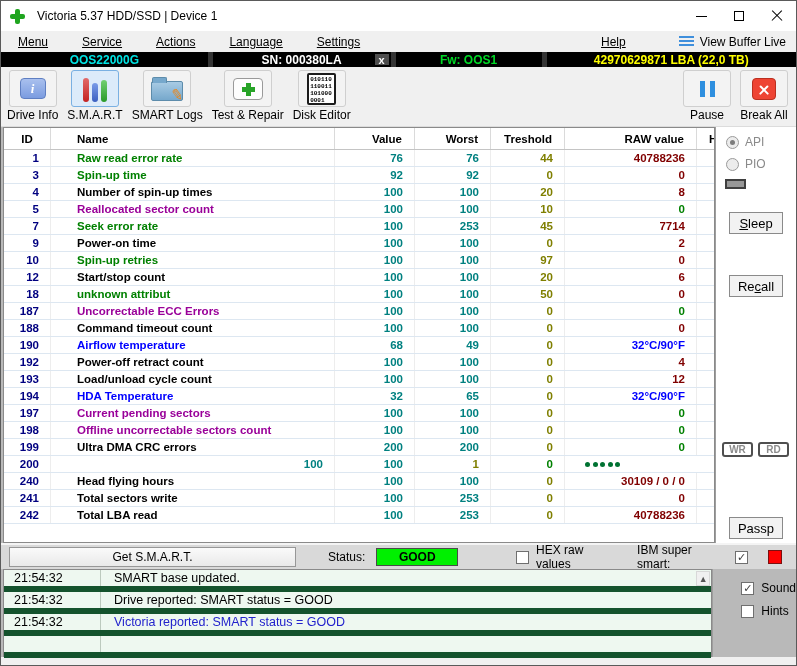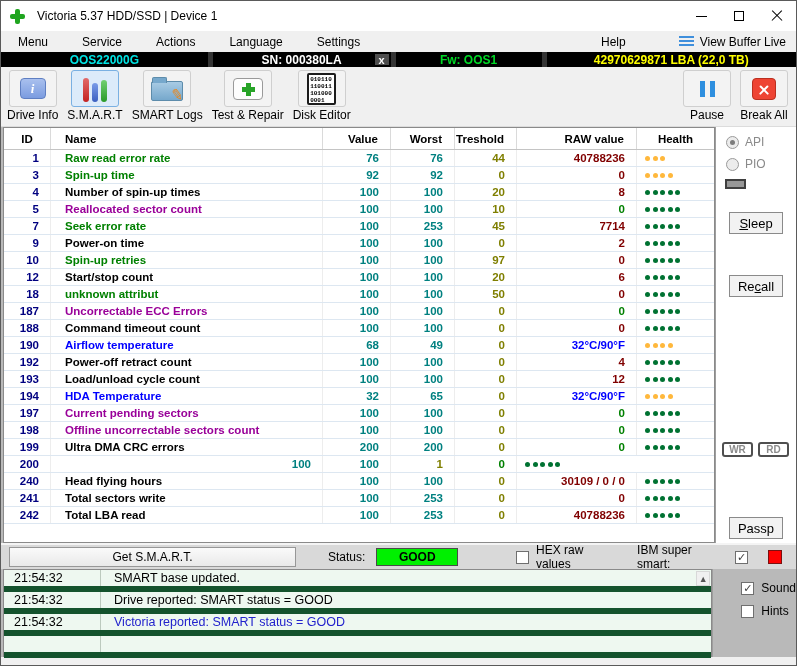--- a/index.html
+++ b/index.html
@@ -18,21 +18,21 @@
   .title-text { margin-left: 12px; font-size: 12px; }
   .win-controls { margin-left: auto; display: flex; height: 100%; }
   .win-btn { width: 38px; height: 100%; display: flex; align-items: center; justify-content: center; }
   .ico-min { width: 11px; height: 1px; background: #000; }
   .ico-max { width: 10px; height: 10px; border: 1px solid #000; }
   .ico-close { position: relative; width: 12px; height: 12px; }
   .ico-close::before, .ico-close::after { content:""; position:absolute; left:-1px; top:5px; width:14px; height:1.4px; background:#000; }
   .ico-close::before { transform: rotate(45deg); } .ico-close::after { transform: rotate(-45deg); }
   
   .menubar { height: 21px; background: #f0f0f0; display: flex; align-items: center; }
-  .menu-item { padding: 0 17px; }
+  .menu-item { padding: 0 17px; text-decoration: underline; }
   .menu-spacer { flex: 1; }
   .vbl { display: flex; align-items: center; margin-right: 10px; margin-left: 36px; }
   .vbl-icon { width: 15px; height: 11px; margin-right: 6px;
     background: repeating-linear-gradient(#3f8fdc 0 2px, transparent 2px 4px); }
   
   .deviceband { height: 15px; background: #000; display: flex; font-weight: bold; }
   .seg { display: flex; align-items: center; justify-content: center; position: relative; }
   .seg + .seg { border-left: 5px solid #343434; }
   .seg-model   { flex: 0 0 26%; color: var(--band-cyan,#00e5e5); }
   .seg-serial  { flex: 0 0 23%; color: #fff; }
@@ -79,21 +79,21 @@
   .tool-right { margin-left: auto; } .tool-last { margin-right: 2px; }
   .ico-pause { display: flex; } .ico-pause i { width: 5px; height: 16px; background: #2e8fdf; margin: 0 2.5px; }
   .ico-break { position: relative; width: 24px; height: 22px; background: #ee4433; border: 1px solid #bb3020;
     border-radius: 4px; }
   .ico-break::before, .ico-break::after { content:""; position:absolute; left:5px; top:10px; width:12px; height:2.4px;
     background:#fff; border-radius:1px; }
   .ico-break::before { transform: rotate(45deg); } .ico-break::after { transform: rotate(-45deg); }
   
   .main { height: 416px; display: flex; background: #b9b9b9; }
   .table-wrap { width: 712px; margin-left: 2px; background: #fff; border: 1px solid #8a8a8a; overflow: hidden; }
-  .thead, .trow { display: grid; grid-template-columns: 47px 272px 68px 64px 62px 120px 1fr; align-items: center; }
+  .thead, .trow { display: grid; grid-template-columns: 47px 272px 68px 64px 62px 120px 1fr; align-items: center; gap: 12px; }
   .thead { height: 22px; font-weight: bold; font-size: 11.5px; border-bottom: 1px solid #c4c4c4; }
   .th { height: 100%; display: flex; align-items: center; border-right: 1px solid #dadada; }
   .th-id { justify-content: center; }
   .th-name { padding-left: 14px; }
   .th-num { justify-content: flex-end; padding-right: 12px; }
   .th-health { justify-content: center; border-right: none; }
   .trow { height: 17px; font-weight: bold; font-size: 11.5px; border-bottom: 1px solid #dde7f1; }
   .td { height: 100%; display: flex; align-items: center; border-right: 1px solid #ededed; }
   .td-id { justify-content: flex-end; padding-right: 11px; color: var(--id-navy,#000080); }
   .td-name { padding-left: 14px; }

